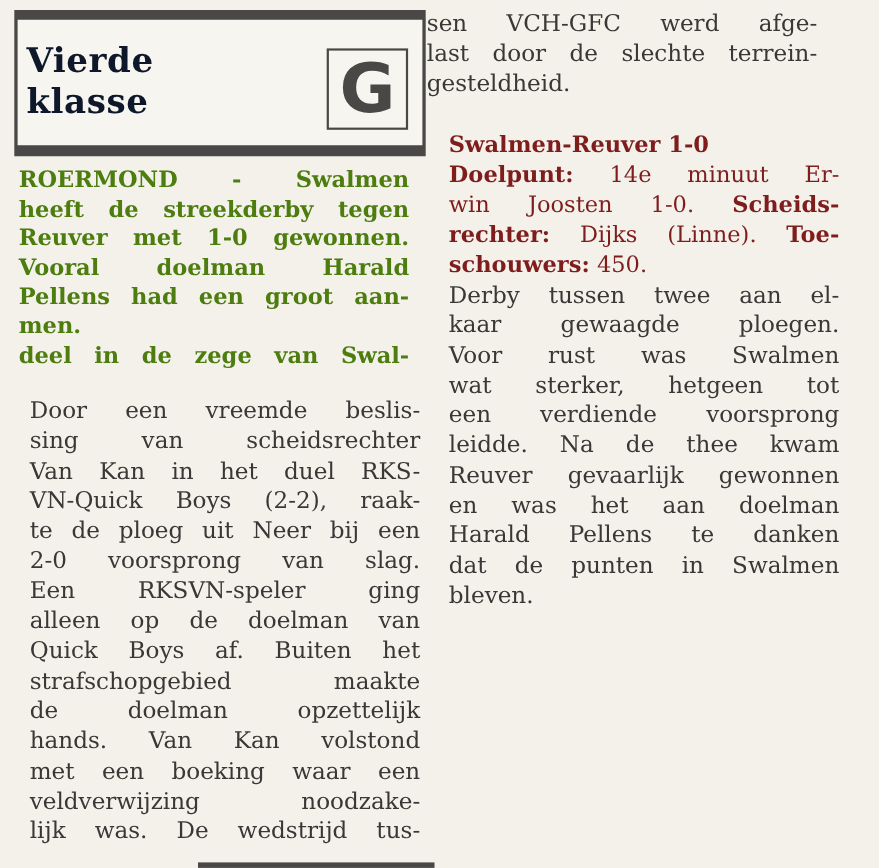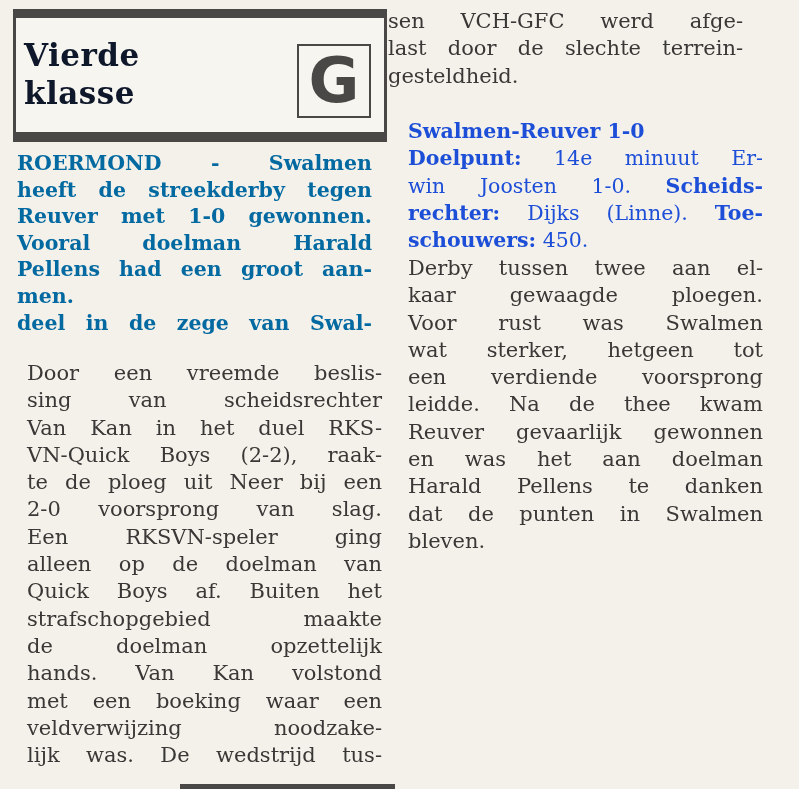--- a/index.html
+++ b/index.html
@@ -59,21 +59,21 @@
     }
     .lead {
       position: absolute;
       left: 17px;
       top: 150px;
       width: 355px;
       font-family: "DejaVu Serif", serif;
       font-weight: bold;
       font-size: 20.5px;
       line-height: 26.6px;
-      color: #0369a1;
+      color: #4d7c0f;
       text-align: justify;
     }
     .lead .line, .body-text .line {
       display: block;
       text-align: justify;
       text-align-last: justify;
       white-space: nowrap;
     }
     .lead .line.last, .body-text .line.last {
       text-align-last: left;
@@ -102,21 +102,21 @@
       width: 355px;
     }
     .match-block {
       position: absolute;
       left: 408px;
       top: 118px;
       width: 355px;
       font-family: "DejaVu Serif", serif;
       font-size: 20.5px;
       line-height: 27.3px;
-      color: #1d4ed8;
+      color: #7f1d1d;
     }
     .match-block .line {
       display: block;
       white-space: nowrap;
       text-align: justify;
       text-align-last: justify;
     }
     .match-block .line.last, .match-block .line.title {
       text-align-last: left;
     }

